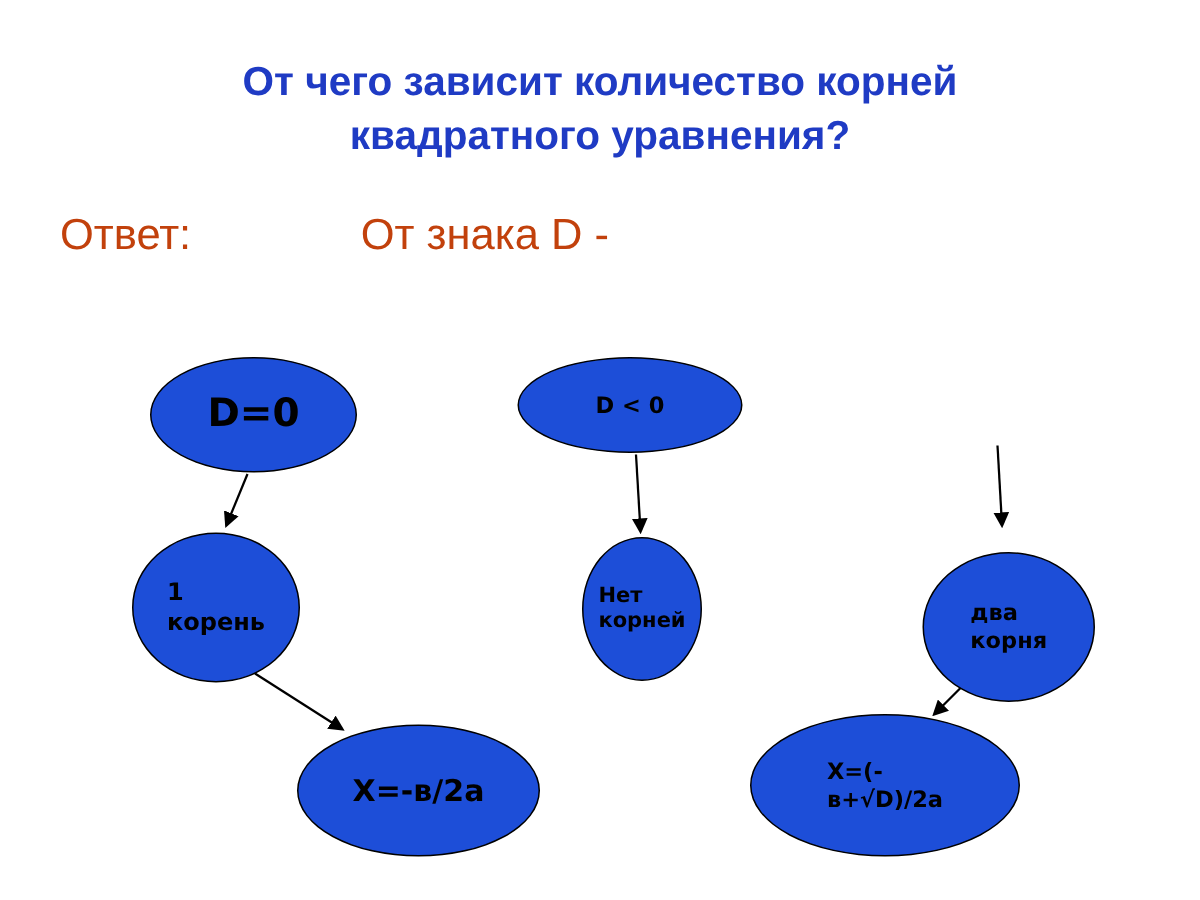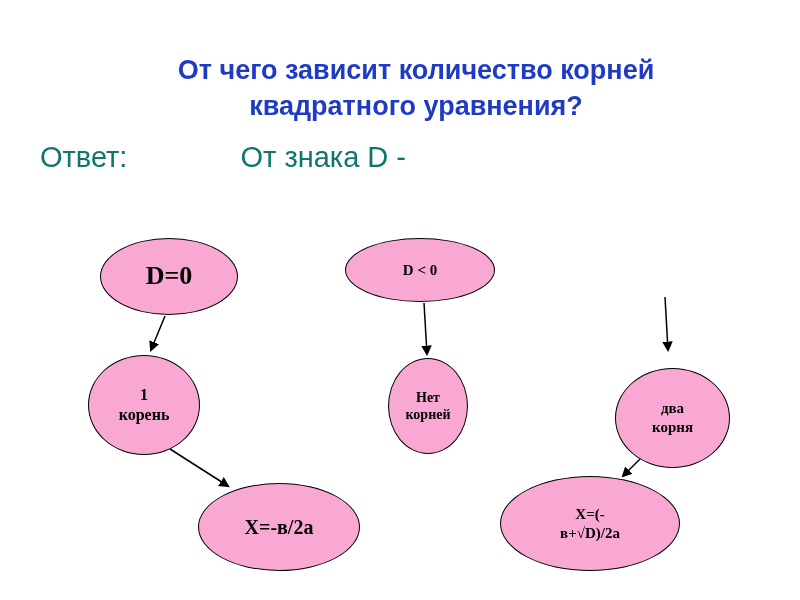--- a/index.html
+++ b/index.html
@@ -13,65 +13,64 @@
     height: 600px;
     background: #ffffff;
     overflow: hidden;
     font-family: "DejaVu Sans", sans-serif;
   }
   .title {
     position: absolute;
     top: 36px;
     left: 100px;
     width: 600px;
-    margin: 16px;
+    margin: 0;
     text-align: center;
     font-family: "Liberation Sans", sans-serif;
     font-weight: bold;
     font-size: 27px;
     line-height: 1.35;
     color: #1F3BC4;
   }
   .answer {
     position: absolute;
     top: 138px;
     left: 40px;
     width: 700px;
-    color: #0f766e;
+    color: #c2410c;
     font-family: "Liberation Sans", sans-serif;
     font-size: 29px;
     line-height: 1.35;
   }
   .answer-text {
     margin-left: 105px;
   }
   .answer-line2 {
     padding-left: 25px;
   }
   .arrows {
     position: absolute;
     left: 0;
     top: 0;
     width: 800px;
     height: 600px;
     pointer-events: none;
   }
   .node {
     position: absolute;
-    background: #f9a8d4;
+    background: #1d4ed8;
     border: 1.5px solid #000000;
     border-radius: 50%;
     display: flex;
     align-items: center;
     justify-content: center;
-    text-align: center;
+    text-align: left;
     color: #000000;
     font-weight: 600;
     box-sizing: border-box;
-    font-family: Liberation Serif, serif;
   }
   .node span {
     white-space: pre-line;
     line-height: 1.25;
   }
 </style>
 </head>
 <body>
 
 <div class="slide">

